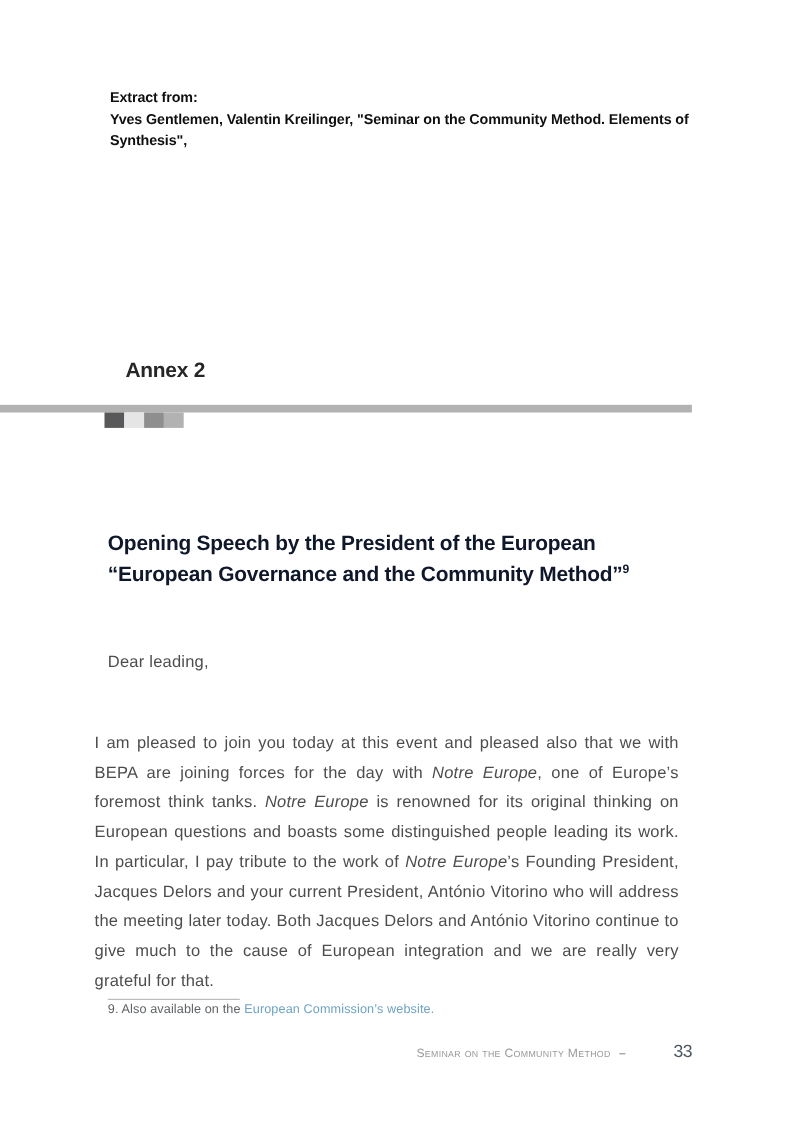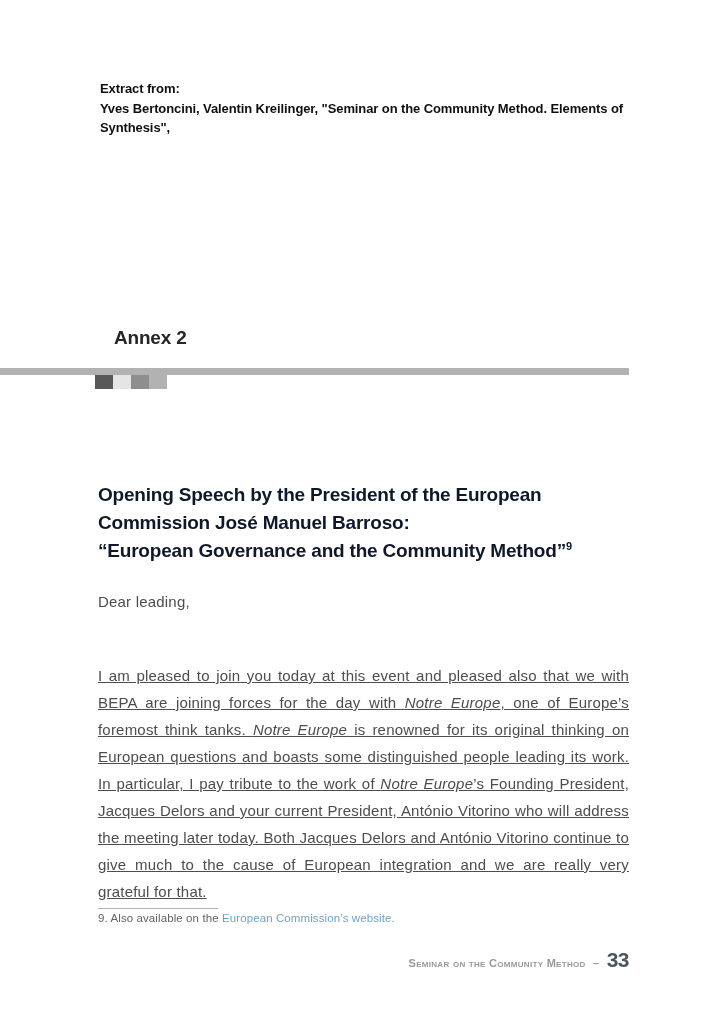--- a/index.html
+++ b/index.html
@@ -80,29 +80,28 @@
     top: 588px;
     font-size: 15px;
     line-height: 27px;
     color: #4d4d4d;
     letter-spacing: 0.2px;
   }
 
   
   .body-paragraph {
     position: absolute;
-    left: 98px;
+    left: 86px;
     top: 662px;
     width: 531px;
     font-size: 15px;
     line-height: 27px;
     color: #4d4d4d;
     text-align: justify;
     letter-spacing: 0.2px;
-    text-decoration: underline;
   }
   .body-paragraph i { font-style: italic; }
 
   
   .footnote-rule {
     position: absolute;
     left: 98px;
     top: 908px;
     width: 120px;
     height: 1px;
@@ -126,60 +125,60 @@
   .footer {
     position: absolute;
     right: 95px;
     top: 948px;
     white-space: nowrap;
     text-align: right;
   }
   .footer .running-title {
     font-variant: small-caps;
     font-size: 11px;
-    font-weight: 700;
+    font-weight: 400;
     color: #97999b;
     letter-spacing: 0.3px;
   }
   .footer .separator {
     font-size: 11px;
     font-weight: 700;
     color: #97999b;
     margin: 0 3px;
   }
   .footer .page-number {
-    font-size: 21px;
-    font-weight: 700;
+    font-size: 16px;
+    font-weight: 400;
     color: #4c565f;
     letter-spacing: -0.5px;
+    margin-left: 36px;
   }
 </style>
 </head>
 <body>
 
 <div class="page">
 
   <div class="citation">
     <div>Extract from:</div>
-    <div>Yves Bertoncini, Valentin Kreilinger, "Seminar on the Community Method. Elements of Synthesis",</div>
+    <div>Yves Gentlemen, Valentin Kreilinger, "Seminar on the Community Method. Elements of Synthesis",</div>
   </div>
 
   <div class="annex">Annex 2</div>
 
   <div class="decor-bar" style="background-color: rgb(178, 178, 178);"></div>
   <div class="decor-squares">
     <div class="sq" style="background-color: rgb(88, 88, 90);"></div>
     <div class="sq" style="background-color: rgb(229, 229, 229);"></div>
     <div class="sq" style="background-color: rgb(142, 142, 142);"></div>
     <div class="sq" style="background-color: rgb(178, 178, 178);"></div>
   </div>
 
   <div class="speech-title">
     <div>Opening Speech by the President of the European</div>
-    <div>Commission José Manuel Barroso:</div>
     <div><span>“European Governance and the Community Method”</span><sup>9</sup></div>
   </div>
 
   <div class="greeting">
     <div>Dear leading,</div>
   </div>
 
   <p class="body-paragraph"><span>I am pleased to join you today at this event and pleased also that we with BEPA are joining forces for the day with </span><i>Notre Europe</i><span>, one of Europe’s foremost think tanks. </span><i>Notre Europe</i><span> is renowned for its original thinking on European questions and boasts some distinguished people leading its work. In particular, I pay tribute to the work of </span><i>Notre Europe</i><span>’s Founding President, Jacques Delors and your current President, António Vitorino who will address the meeting later today. Both Jacques Delors and António Vitorino continue to give much to the cause of European integration and we are really very grateful for that.</span></p>
 
   <div class="footnote-rule"></div>

